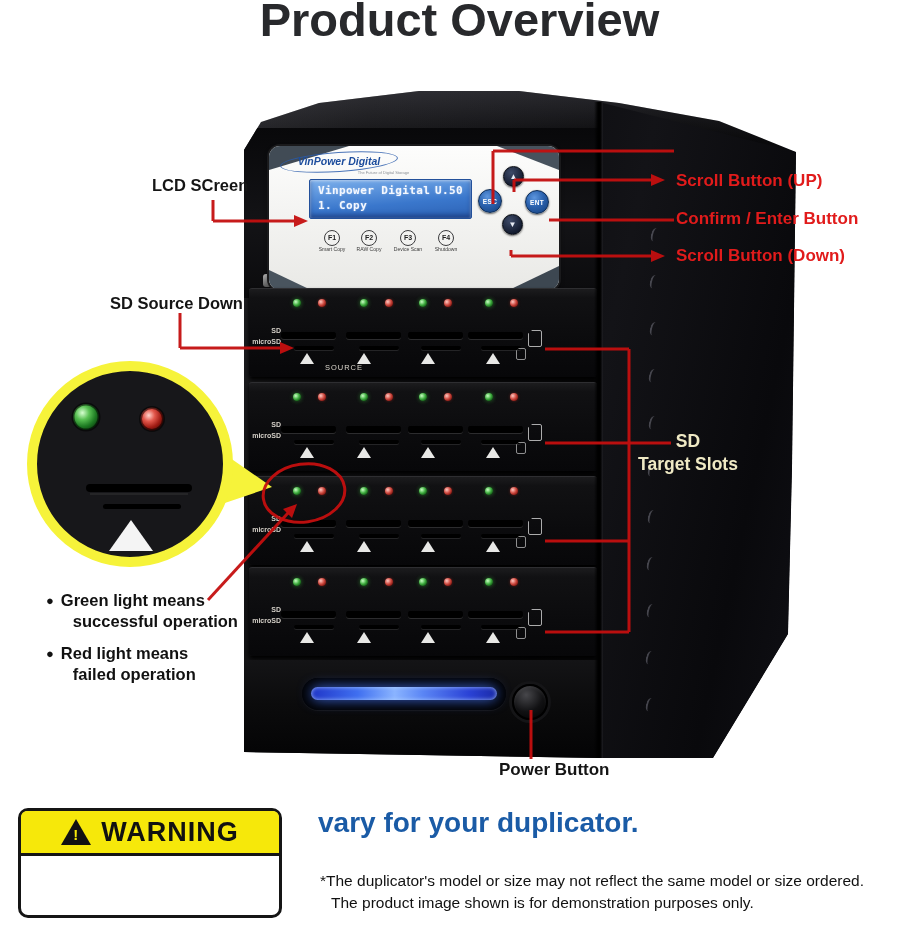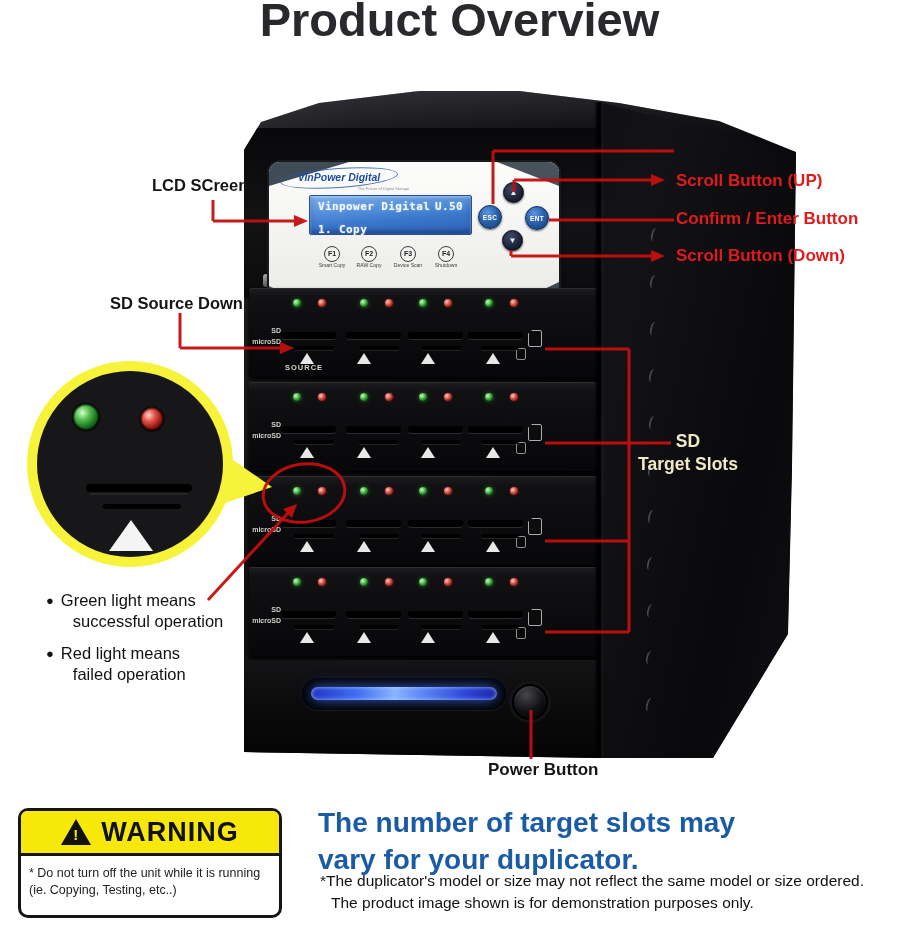--- a/index.html
+++ b/index.html
@@ -21,42 +21,42 @@
     background:linear-gradient(180deg,#bdbdbd,#7d7d7d 70%,#5f5f5f);opacity:.92;}
   .seam{position:absolute;left:351px;top:14px;width:9px;height:656px;
     background:linear-gradient(90deg,rgba(0,0,0,0),#000 45%,#000 70%,rgba(44,44,50,.55));}
   .side-panel{position:absolute;inset:0;
     clip-path:polygon(356px 14px,553px 64px,549px 380px,545px 546px,470px 670px,356px 670px);
     background:linear-gradient(102deg,#010102 0%,#0a0a0d 35%,#131317 60%,#09090c 85%,#101015 100%);}
   .vent{position:absolute;width:6px;height:14px;border-left:2px solid rgba(125,125,138,.5);
         border-radius:50%;transform:rotate(14deg);}
 
   
-  .lcd-panel{position:absolute;left:26px;top:74px;width:290px;height:144px;border-radius:11px;
+  .lcd-panel{position:absolute;left:26px;top:58px;width:290px;height:144px;border-radius:11px;
     background:linear-gradient(180deg,#fdfdfc,#e9e9e6);box-shadow:0 0 0 2px #1a1a1c,0 2px 5px rgba(0,0,0,.7);text-decoration:underline;}
   .wedge{position:absolute;}
   .wedge.tl{left:0;top:0;width:0;height:0;border-top:24px solid #414b55;border-right:80px solid transparent;border-top-left-radius:11px;}
   .wedge.tr{right:0;top:0;width:0;height:0;border-top:24px solid #47525d;border-left:62px solid transparent;border-top-right-radius:11px;}
   .wedge.br{right:0;bottom:0;width:0;height:0;border-bottom:24px solid #3d4751;border-left:50px solid transparent;border-bottom-right-radius:11px;}
   .wedge.bl{left:0;bottom:0;width:0;height:0;border-bottom:20px solid #49545e;border-right:42px solid transparent;border-bottom-left-radius:11px;}
   .logo{position:absolute;left:14px;top:6px;width:120px;height:25px;}
   .swoosh{position:absolute;left:-3px;top:0px;width:116px;height:18px;border:1.5px solid #2a5cab;
           border-radius:50%;transform:rotate(-4deg);opacity:.85;}
   .logo-text{position:relative;width:112px;text-align:center;font-style:italic;font-weight:900;
              font-size:10.5px;color:#1c4c9c;white-space:nowrap;padding-top:3px;}
   .logo-tag{position:absolute;right:-6px;top:18px;font-size:5px;color:#8a8f96;transform:scale(.8);
             transform-origin:right top;white-space:nowrap;}
   .screen{position:absolute;left:40px;top:33px;width:163px;height:40px;border:1px solid #23509a;border-radius:2px;
     background:linear-gradient(175deg,#7cb0ec,#3a77cc 60%,#2d62b4);
     box-shadow:inset 0 1px 3px rgba(255,255,255,.5),inset 0 -3px 5px rgba(10,30,90,.55);
     padding:4px 8px;box-sizing:border-box;color:#f4f8ff;
     font-family:"DejaVu Sans Mono",monospace;font-weight:bold;font-size:11px;letter-spacing:.4px;
     text-shadow:0 0 2px rgba(255,255,255,.45);}
   .scr-line1{display:flex;justify-content:space-between;}
-  .scr-line2{margin-top:10px;}
+  .scr-line2{margin-top:2px;}
   .fkeys{position:absolute;inset:0;}
   .fkey{position:absolute;width:34px;text-align:center;top:80px;}
   .fkey-circle{display:inline-block;width:14px;height:14px;line-height:14px;border:1.5px solid #3c3c3e;
     border-radius:50%;font-size:7px;font-weight:bold;color:#222;background:#f2f2f0;}
   .fkey-label{display:block;font-size:5.5px;color:#3a3a3a;margin-top:0px;white-space:nowrap;transform:scale(.92);}
   button{border:none;padding:0;margin:0;background:none;cursor:pointer;}
   .btn{position:absolute;border-radius:50%;display:flex;align-items:center;justify-content:center;color:#fff;}
   .btn.esc,.btn.ent{width:24px;height:24px;font-size:6.5px;font-weight:bold;letter-spacing:.3px;
     background:radial-gradient(circle at 38% 30%,#5d96de 0%,#2b62ae 45%,#123c78 100%);
     border:1px solid #0d2c55;box-shadow:0 1px 2px rgba(0,0,0,.6);}
@@ -78,22 +78,22 @@
              box-shadow:0 0 4px rgba(70,220,70,.45);}
   .led.red{background:radial-gradient(circle at 35% 35%,#ffc9c2,#cf4a40 45%,#7a120c 80%,#3a0502);
            box-shadow:0 0 3px rgba(220,60,50,.35);}
   .sd-slot{position:absolute;height:7px;border-radius:3px;background:#000;
            box-shadow:0 1px 0 #2c2c2e,inset 0 1px 2px #000;}
   .micro-slot{position:absolute;height:4px;border-radius:2px;background:#000;box-shadow:0 1px 0 #242426;}
   .tri{position:absolute;width:0;height:0;border-left:7px solid transparent;border-right:7px solid transparent;
        border-bottom:11px solid #e8e8e6;}
   .slot-side-label{position:absolute;left:0;top:36px;width:32px;text-align:right;color:#d5d0c8;
        font-size:7px;line-height:11px;font-weight:bold;}
-  .source-lbl{position:absolute;left:36px;top:74px;width:78px;text-align:left;color:#ddd8ce;
-       font-size:7.5px;font-weight:bold;letter-spacing:1px;}
+  .source-lbl{position:absolute;left:36px;top:74px;width:78px;text-align:right;color:#ddd8ce;
+       font-size:7.5px;font-weight:normal;letter-spacing:1px;}
   .card-icon{position:absolute;width:12px;height:15px;border:1.5px solid #c9c9c9;border-radius:2px;
        clip-path:polygon(30% 0,100% 0,100% 100%,0 100%,0 22%);opacity:.85;}
   .card-icon.small{width:8px;height:10px;border-width:1.2px;opacity:.7;}
 
   
   .base{position:absolute;left:1px;top:572px;width:356px;height:98px;
     background:linear-gradient(180deg,#141416,#0b0b0c 45%,#040405);}
   .led-groove{position:absolute;left:58px;top:18px;width:204px;height:32px;border-radius:16px;background:#000;
     box-shadow:inset 0 3px 5px #000,0 1px 1px rgba(255,255,255,.05);}
   .led-strip{position:absolute;left:9px;top:9px;width:186px;height:13px;border-radius:7px;
@@ -108,21 +108,21 @@
   .lbl{position:absolute;white-space:nowrap;z-index:6;}
   .red-lbl{left:676px;font-weight:bold;font-size:17px;color:#e11b1b;}
   .blk-lbl{font-weight:bold;font-size:16.5px;color:#151515;}
   .target-lbl{left:628px;top:430px;width:120px;text-align:center;font-weight:bold;font-size:17.5px;
       line-height:23px;color:#efe9c4;white-space:normal;}
 
   
   .legend{position:absolute;left:46px;top:590px;z-index:6;}
   .legend-item{display:flex;margin-bottom:11px;}
   .bullet{font-size:13px;margin-right:7px;line-height:21px;color:#111;}
-  .legend-text{font-weight:normal;font-size:16.5px;line-height:21px;color:#111;}
+  .legend-text{font-weight:bold;font-size:16.5px;line-height:21px;color:#111;}
   .legend-text .ind{padding-left:12px;}
 
   
   .warning{position:absolute;left:18px;top:808px;width:264px;height:110px;border:3px solid #151515;
       border-radius:10px;background:#fff;box-sizing:border-box;z-index:6;}
   .warn-head{height:42px;background:#f6e80a;border-radius:6px 6px 0 0;border-bottom:3px solid #151515;
       display:flex;align-items:center;justify-content:center;gap:10px;}
   .warn-tri{width:0;height:0;border-left:15px solid transparent;border-right:15px solid transparent;
       border-bottom:26px solid #111;position:relative;}
   .warn-tri span{position:absolute;left:-3px;top:7px;color:#f6e80a;font-weight:bold;font-size:15px;}
@@ -367,21 +367,21 @@
 
   <div class="lbl blk-lbl" style="left:152px;top:176px;">LCD SCreen</div>
   <div class="lbl blk-lbl" style="left:110px;top:294px;">SD Source Down</div>
   <div class="lbl red-lbl" style="top:171px;">Scroll Button (UP)</div>
   <div class="lbl red-lbl" style="top:209px;">Confirm / Enter Button</div>
   <div class="lbl red-lbl" style="top:246px;">Scroll Button (Down)</div>
   <div class="lbl target-lbl">
     <div>SD</div>
     <div>Target Slots</div>
   </div>
-  <div class="lbl blk-lbl" style="left:488px;top:760px;font-size:17px;">Power Button</div>
+  <div class="lbl blk-lbl" style="left:499px;top:760px;font-size:17px;">Power Button</div>
 
   <div class="legend">
     <div class="legend-item">
       <span class="bullet">●</span>
       <div class="legend-text">
         <div>Green light means</div>
         <div class="ind">successful operation</div>
       </div>
     </div>
     <div class="legend-item">
@@ -393,28 +393,23 @@
     </div>
   </div>
 
   <div class="warning">
     <div class="warn-head">
       <div class="warn-tri">
         <span>!</span>
       </div>
       <span class="warn-title">WARNING</span>
     </div>
-    <div class="warn-body">
-      <div>* Do not turn off the unit while it is running</div>
-      <div>(ie. Copying, Testing, etc..)</div>
-    </div>
   </div>
 
   <div class="blue-note">
-    <div>The number of target slots may</div>
     <div>vary for your duplicator.</div>
   </div>
   <div class="footnote">
     <div>*The duplicator's model or size may not reflect the same model or size ordered.</div>
     <div class="ind">The product image shown is for demonstration purposes only.</div>
   </div>
 
 </div>
 
 </body></html>

